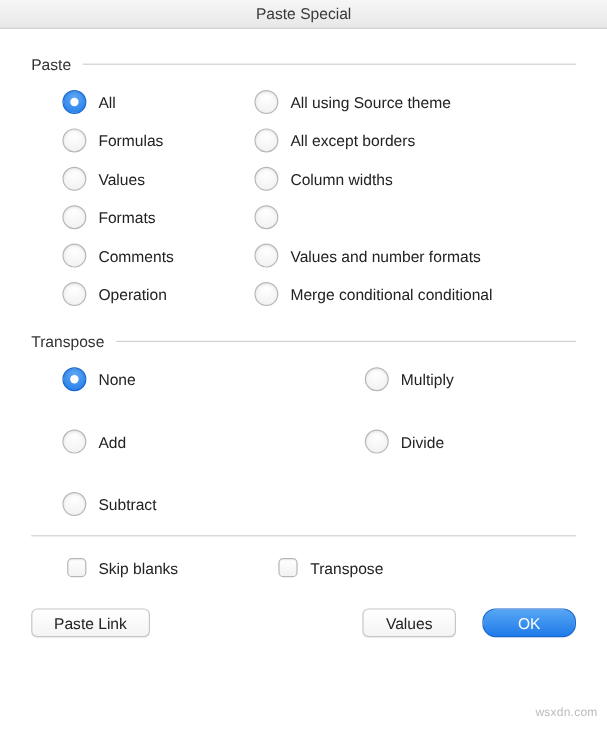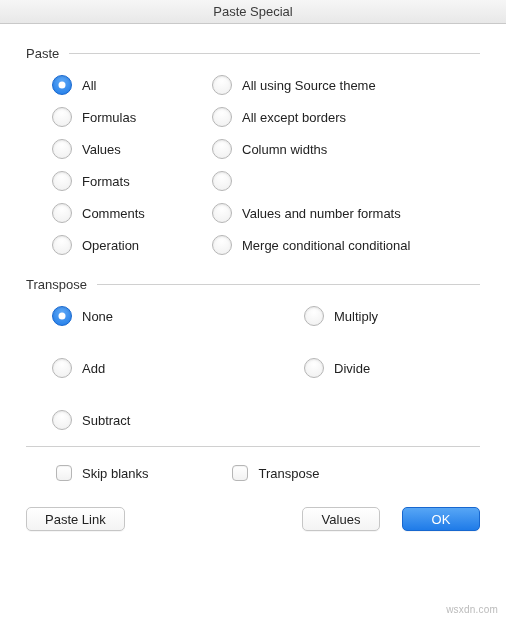--- a/index.html
+++ b/index.html
@@ -119,24 +119,25 @@
       display: inline-flex;
       align-items: center;
       justify-content: center;
       box-shadow: 0 1px 0 rgba(0,0,0,0.04);
       cursor: default;
     }
     .btn.primary {
       background: linear-gradient(#57a6f5, #1f7be8);
       border-color: #1767cf;
       color: #fff;
+      border-radius: 11px;
     }
     .watermark {
       position: absolute;
-      bottom: 4px;
+      bottom: 19px;
       right: 8px;
       font-size: 10px;
       color: #bbb;
       letter-spacing: 0.2px;
     }
   </style>
 </head>
 <body>
 
 <div class="titlebar">Paste Special</div>

